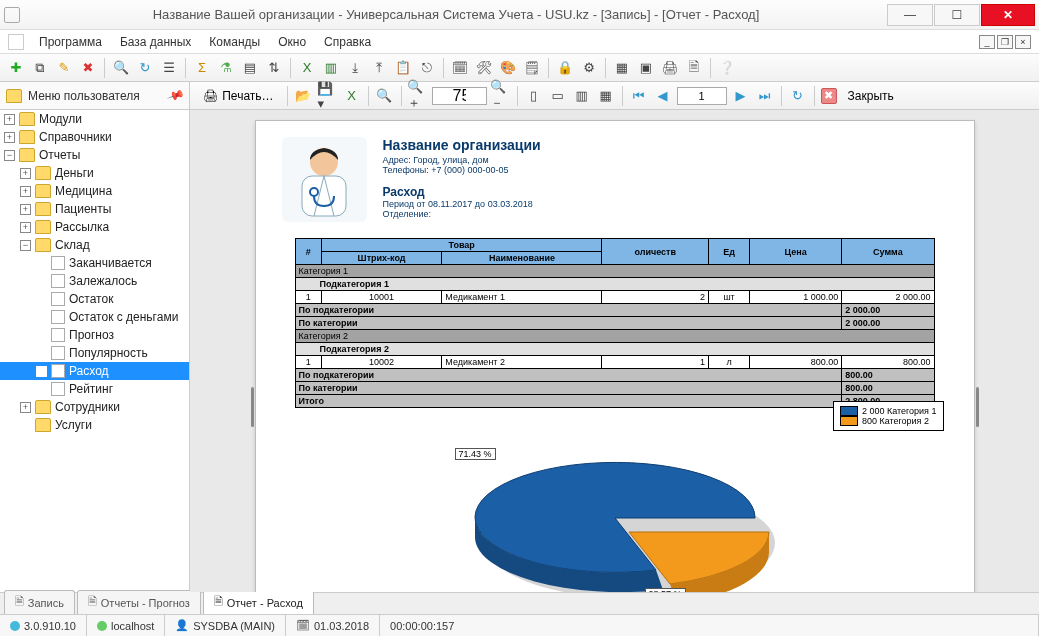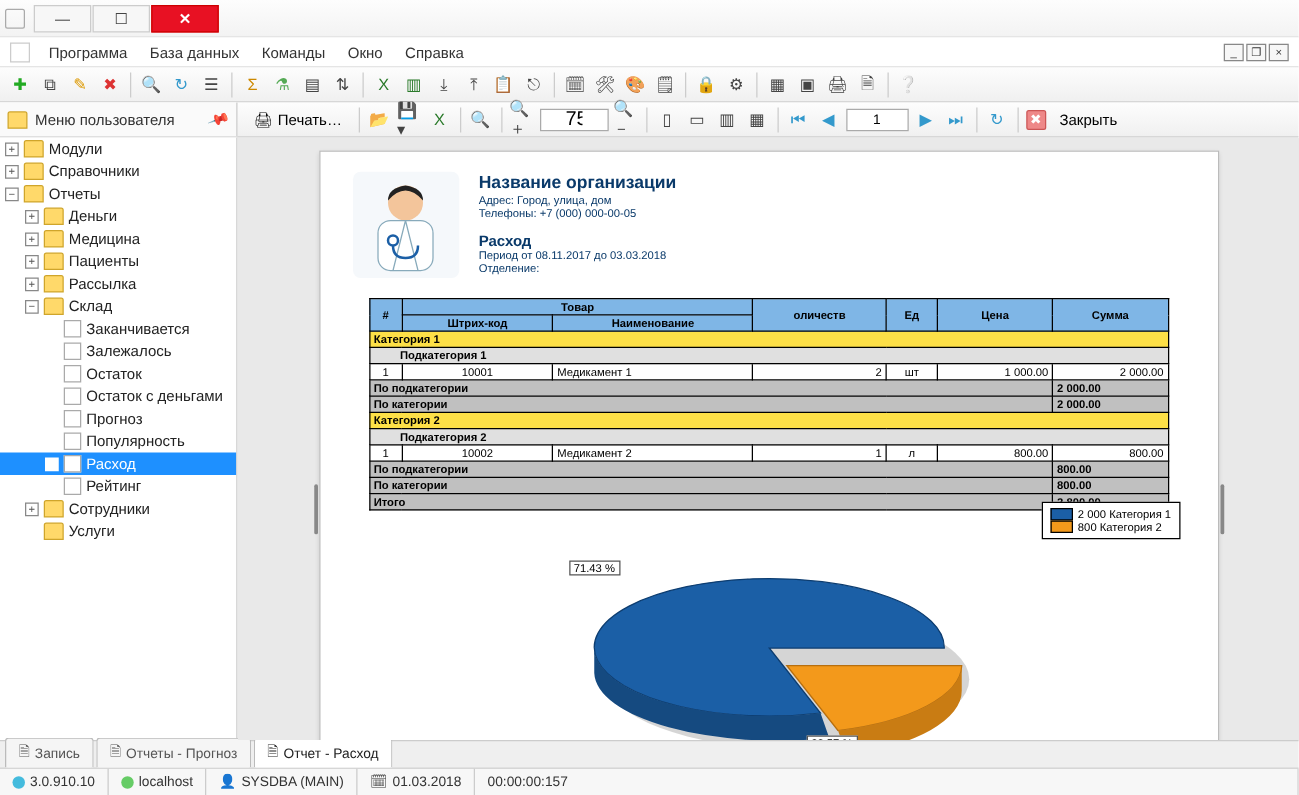--- a/index.html
+++ b/index.html
@@ -41,41 +41,42 @@
   .dragbars::before{left:-5px;top:50%;width:3px;height:40px;border-radius:2px;}
   .dragbars::after{right:-5px;top:50%;width:3px;height:40px;border-radius:2px;}
   .rpthdr{ display:flex; gap:16px; padding:6px 16px;}
   .doctor{ width:85px;height:85px; border-radius:6px; background:#f5f8fb; display:flex;align-items:center;justify-content:center;}
   .hdrtxt h2{font-size:14px;font-weight:bold;color:#0a3a6a;margin-bottom:2px;}
   .hdrtxt div{font-size:9px;color:#0a3a6a;}
   .hdrtxt h3{font-size:12px;font-weight:bold;color:#0a3a6a;margin-top:10px;}
   table.rpt{ border-collapse:collapse; width:640px; margin:10px auto 0; font-size:9px;}
   table.rpt td,table.rpt th{border:1px solid #000; padding:1px 3px;}
   table.rpt th{background:#7fb6e6;font-weight:bold;}
-  tr.grouprow td{background:#fde047; font-weight:bold;}
+  tr.grouprow td{background:#a3a3a3; font-weight:normal;}
   tr.subgroup td{background:#e0e0e0; font-weight:bold; padding-left:24px;}
   tr.totalrow td{background:#c0c0c0; font-weight:bold; text-align:left;}
   td.r{text-align:right;} td.c{text-align:center;}
   .legend{ position:absolute; right:30px; top:280px; border:1px solid #000; background:#fff; font-size:9px; padding:4px 6px;margin-left:36px;}
   .legend div{display:flex;align-items:center;gap:4px;}
   .sw{width:18px;height:10px;border:1px solid #000;}
   .pie{ width:340px; margin:20px auto 0; position:relative;}
   .pielabel{position:absolute;font-size:9px;border:1px solid #555;background:#fff;padding:0 3px;}
   .tabsrow{height:22px;display:flex;align-items:flex-end;background:#efefef;border-top:1px solid #ccc;padding:0 4px;gap:2px;}
   .tab{display:flex;align-items:center;gap:4px;padding:2px 10px;font-size:11px;border:1px solid #bbb;border-bottom:0;background:#f5f5f5;border-radius:3px 3px 0 0;cursor:pointer;color:#555;}
   .tab.active{background:#fff;color:#222;font-weight:500;}
   .statusbar{height:22px;display:flex;align-items:flex-start;border-top:1px solid #ccc;font-size:11px;color:#333;background:#f7f7f7;}
   .statusbar>div{padding:0 10px;border-right:1px solid #ccc;display:flex;align-items:center;gap:4px;height:100%;}
   .dot{width:10px;height:10px;border-radius:50%;}
 </style>
 </head>
 <body>
 
 <div class="titlebar">
   <span style="width:16px;height:16px;border:1px solid #aaa;border-radius:2px;margin-right:6px;"></span>
+  <div class="title">Название Вашей организации - Универсальная Система Учета - USU.kz - [Запись] - [Отчет - Расход]</div>
   <div class="winbtns">
     <div class="winbtn">—</div>
     <div class="winbtn">☐</div>
     <div class="winbtn close">✕</div>
   </div>
 </div>
 
 <div class="menubar">
   <span style="width:16px;height:16px;border:1px solid #ccc;margin-right:6px;background:#fff;"></span>
   <div class="mitem">Программа</div>

